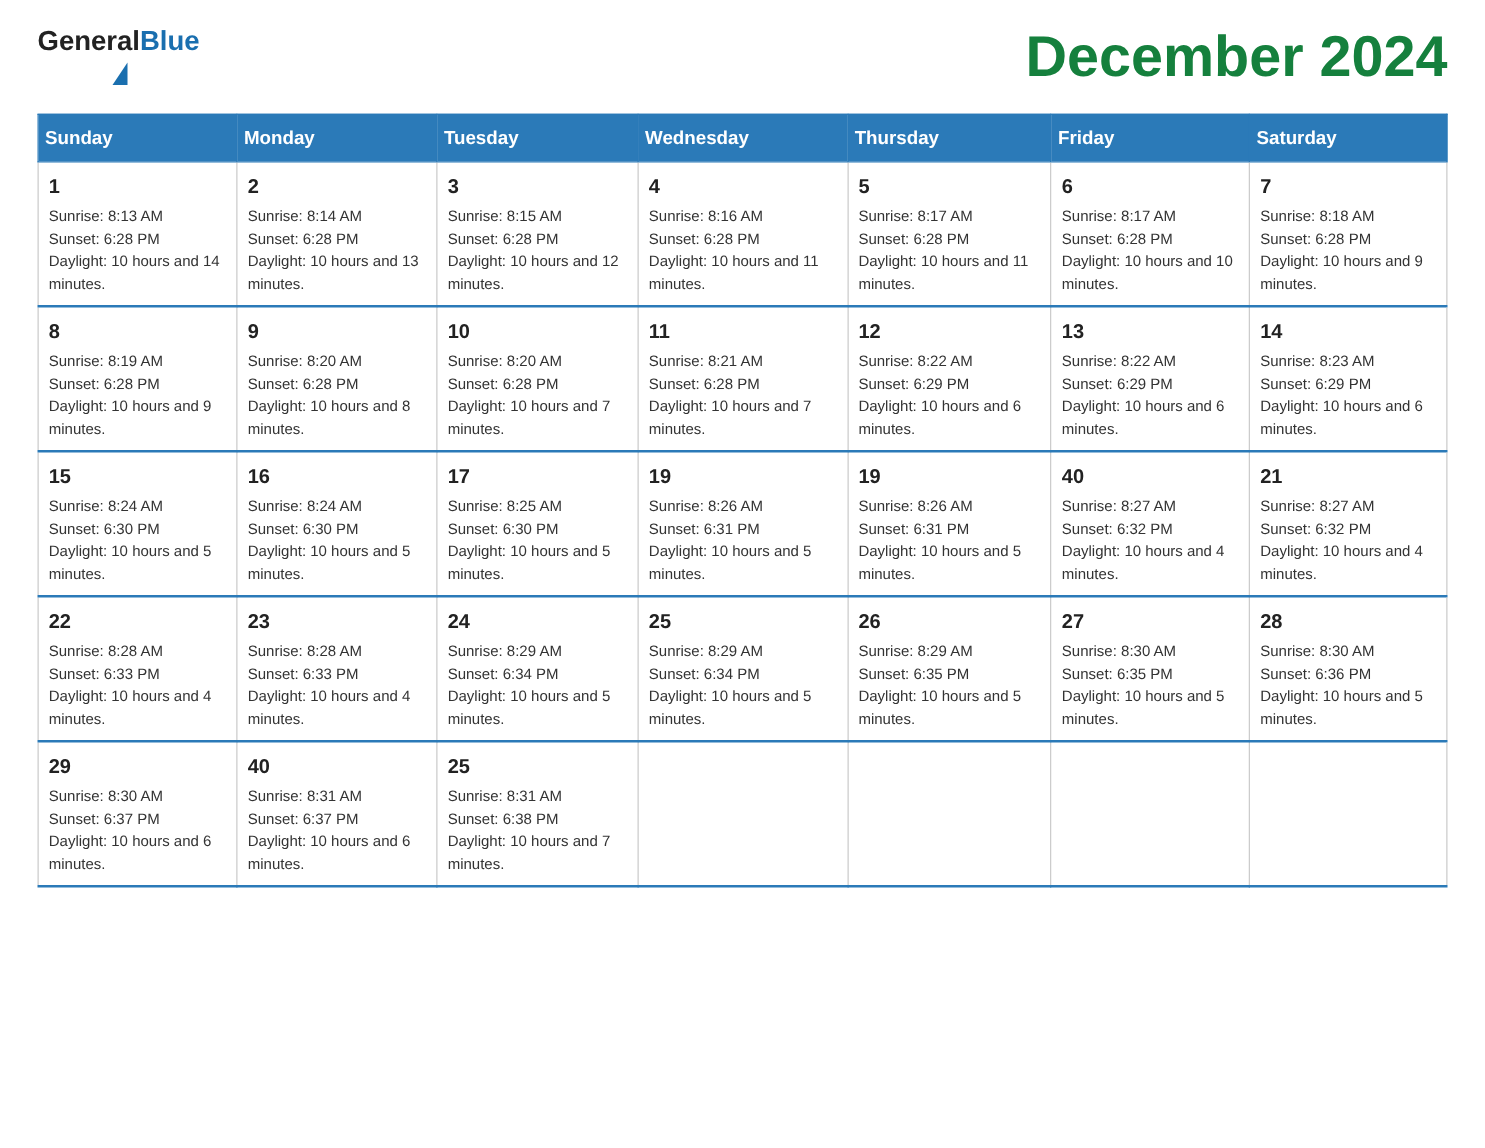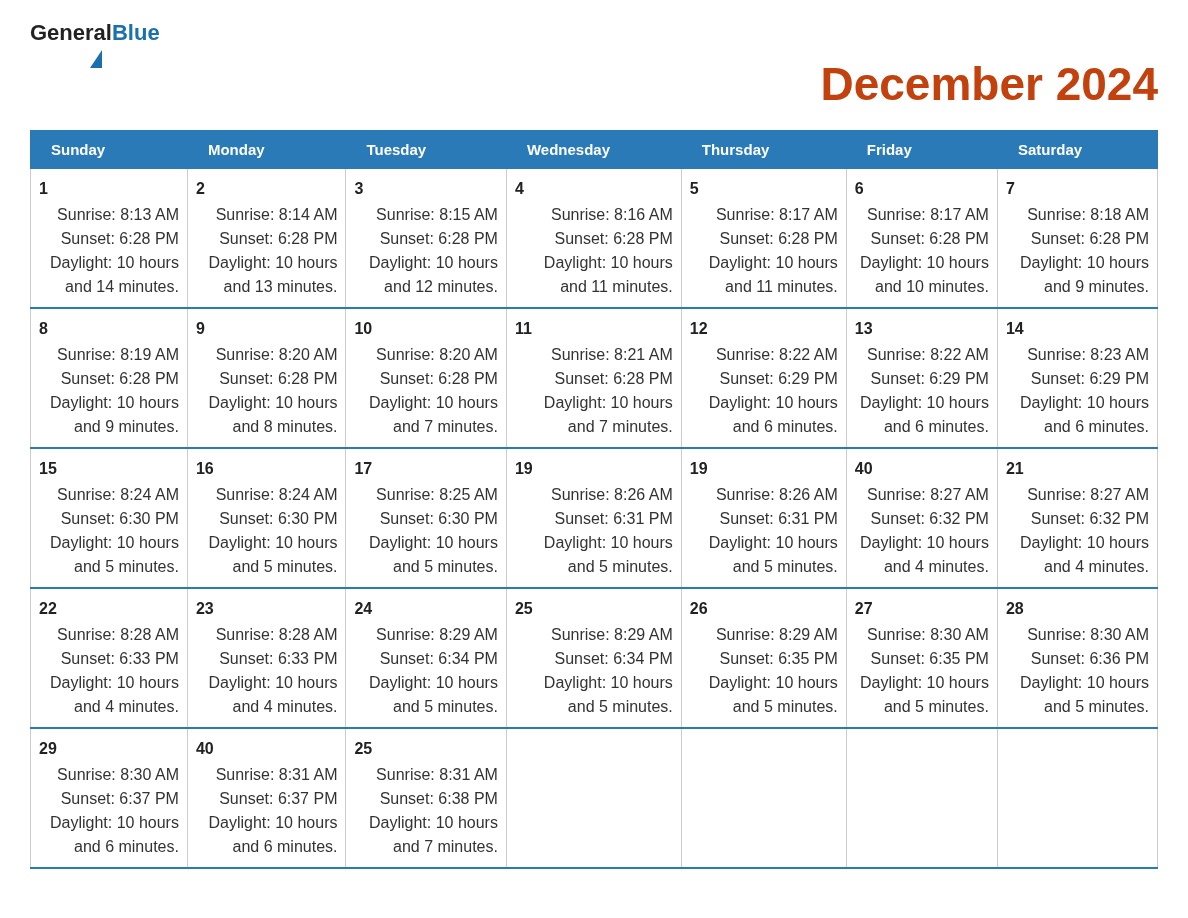--- a/index.html
+++ b/index.html
@@ -37,41 +37,40 @@
       border-left: 12px solid transparent;
       border-bottom: 18px solid #1a6faf;
       margin-left: 2px;
     }
     .title-block {
       text-align: right;
     }
     .month-title {
       font-size: 46px;
       font-weight: bold;
-      color: #c2410c;
+      color: #15803d;
       line-height: 1.1;
-      margin-top: 39px;
     }
     .location-title {
       font-size: 20px;
       color: #444;
       margin-top: 4px;
     }
     table {
       width: 100%;
       border-collapse: collapse;
     }
     thead tr {
       background-color: #2b7ab8;
     }
     thead th {
       color: #fff;
       font-size: 15px;
       font-weight: bold;
-      padding: 10px 20px;
+      padding: 10px 5px;
       text-align: left;
       border: 1px solid #2b7ab8;
     }
     tbody tr {
       border-bottom: 2px solid #2b7ab8;
     }
     tbody td {
       vertical-align: top;
       padding: 8px;
       font-size: 12.5px;
@@ -81,23 +80,22 @@
       min-height: 90px;
       line-height: 1.5;
     }
     .day-num {
       font-size: 16px;
       font-weight: bold;
       color: #222;
       margin-bottom: 2px;
     }
     .day-info {
-      font-size: 16px;
+      font-size: 12px;
       color: #333;
-      text-align: right;
     }
     tbody td:last-child {
       border-right: 1px solid #ccc;
     }
   </style>
 </head>
 <body>
 
 <div class="header">
   <div class="logo">

